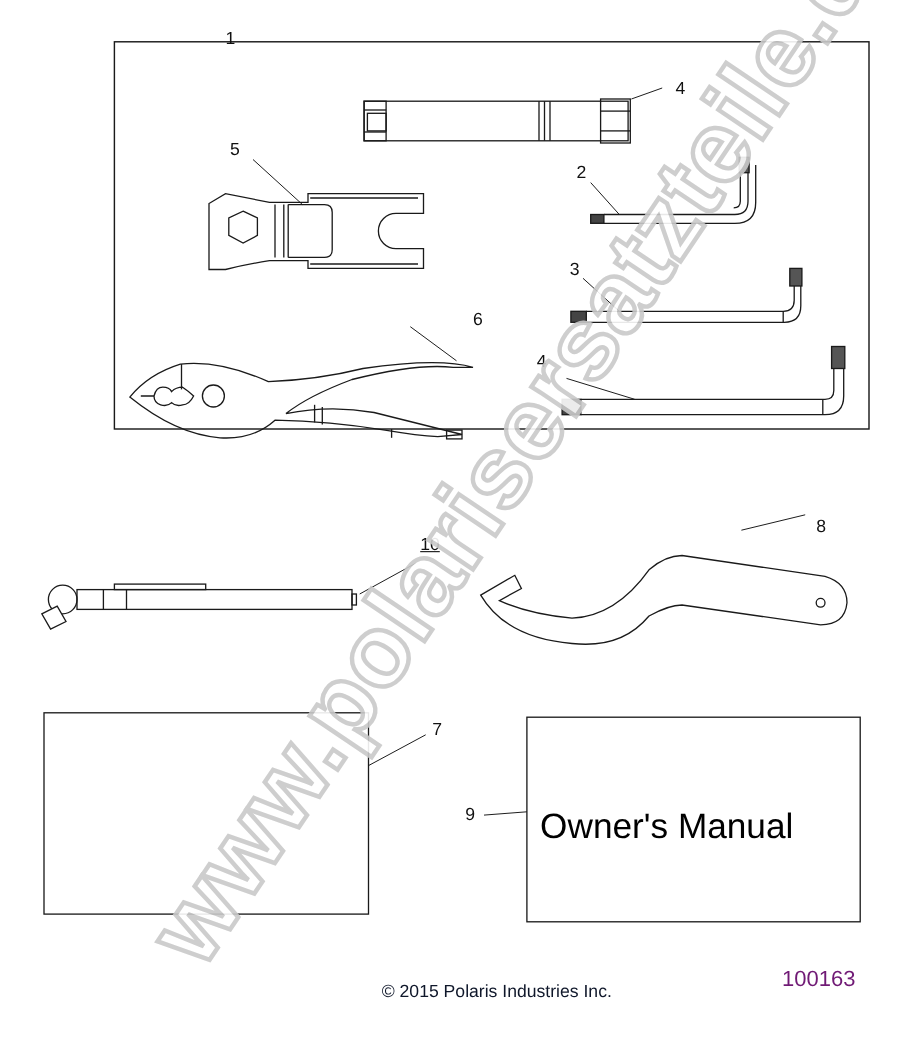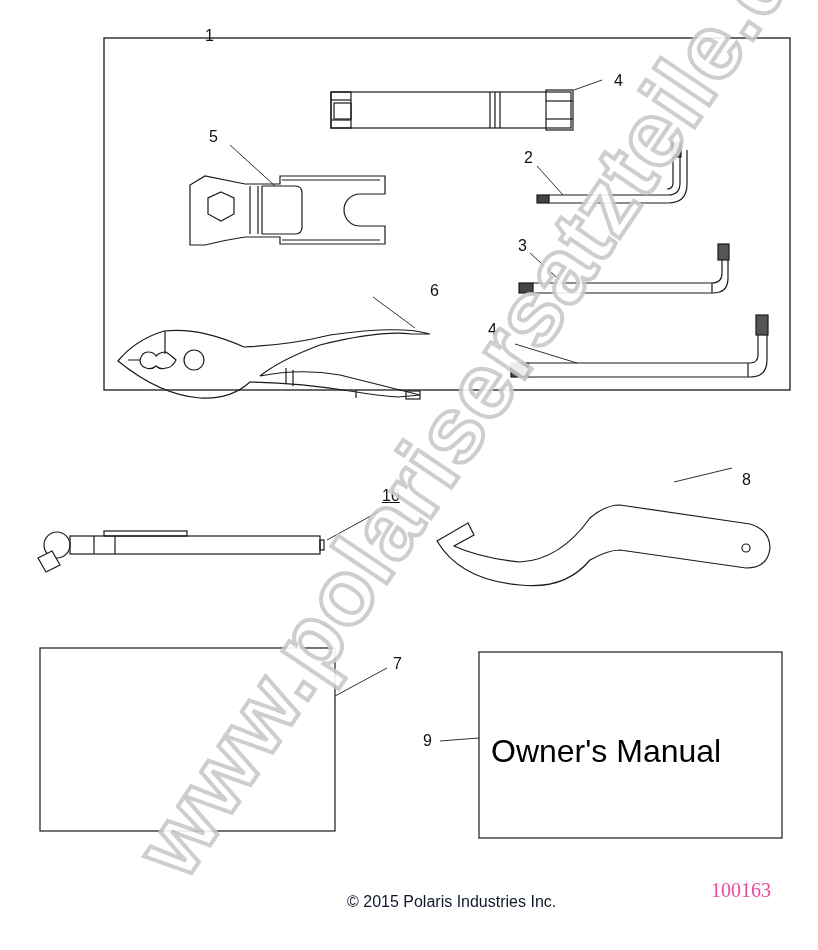--- a/index.html
+++ b/index.html
@@ -5,22 +5,22 @@
   html, body { margin: 0; padding: 0; background: #ffffff; }
   body { width: 818px; height: 950px; position: relative; overflow: hidden;
          font-family: "Liberation Sans", sans-serif; color: #000; }
   #canvas { position: absolute; left: 0; top: 0; width: 818px; height: 950px; }
   .callout { position: absolute; font-size: 16px; line-height: 16px; color: #111;
              font-family: "Liberation Sans", sans-serif; }
   .manual-text { position: absolute; font-size: 32px; color: #000;
                  font-family: "Liberation Sans", sans-serif; white-space: nowrap; }
   .copyright { position: absolute; font-size: 16px; color: #0f172a; white-space: nowrap;
                font-family: "Liberation Sans", sans-serif; }
-  .figno { position: absolute; font-size: 20px; color: #ec4899;
-           font-family: Liberation Serif, serif; }
+  .figno { position: absolute; font-size: 20px; color: #701a75;
+           font-family: Liberation Sans, sans-serif; }
   .watermark { position: absolute; left: 0; top: 0; width: 818px; height: 950px; pointer-events: none; }
   .wm-text { position: absolute; left: -40px; top: 440px; width: 900px; text-align: center;
              font-family: "Liberation Sans", sans-serif; font-weight: bold; font-size: 92px;
              color: #ffffff; -webkit-text-stroke: 4px #c9c9c9; letter-spacing: 1px;
              transform: rotate(-56deg); transform-origin: 50% 50%; opacity: 0.9; white-space: nowrap; }
 </style>
 </head>
 <body>
 
 <svg id="canvas" viewBox="0 0 818 950" xmlns="http://www.w3.org/2000/svg">

